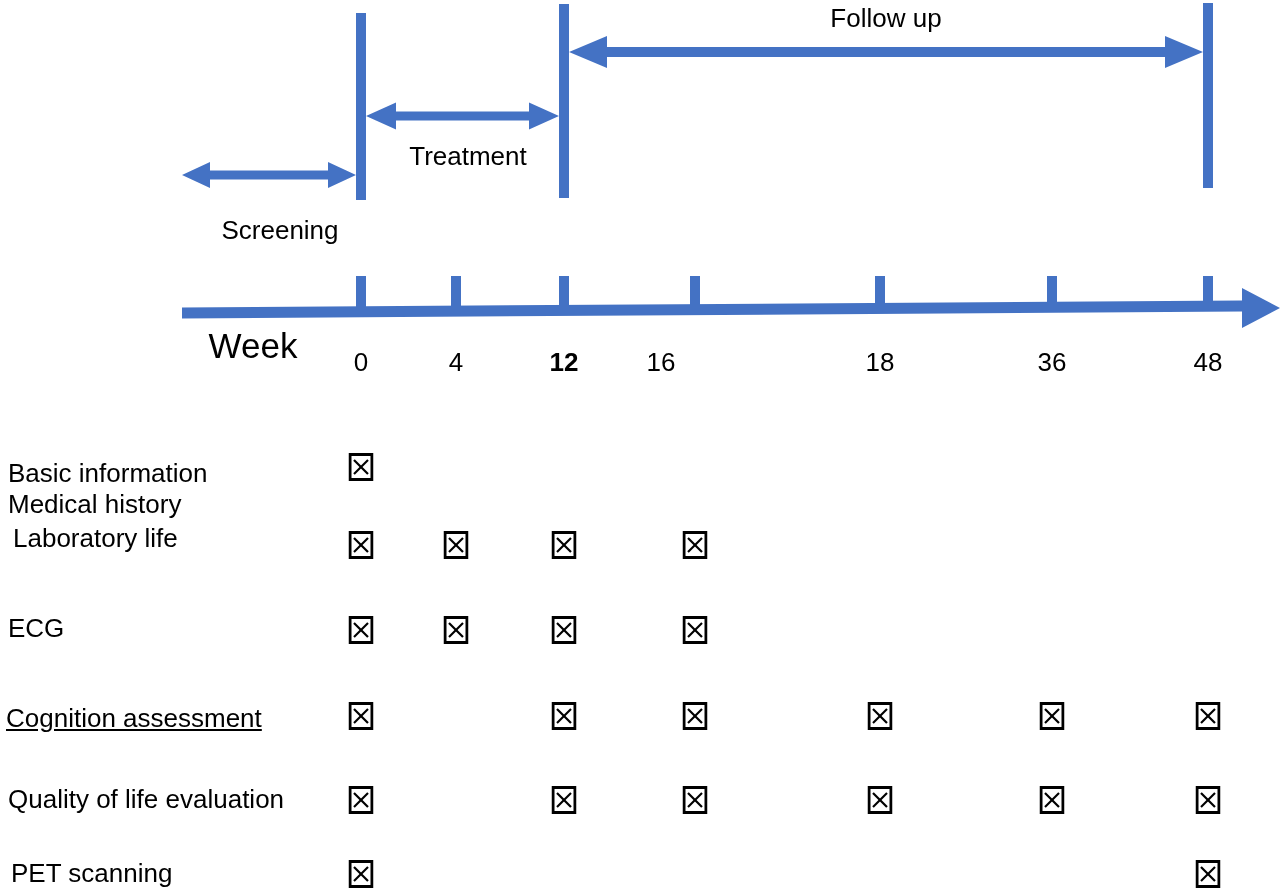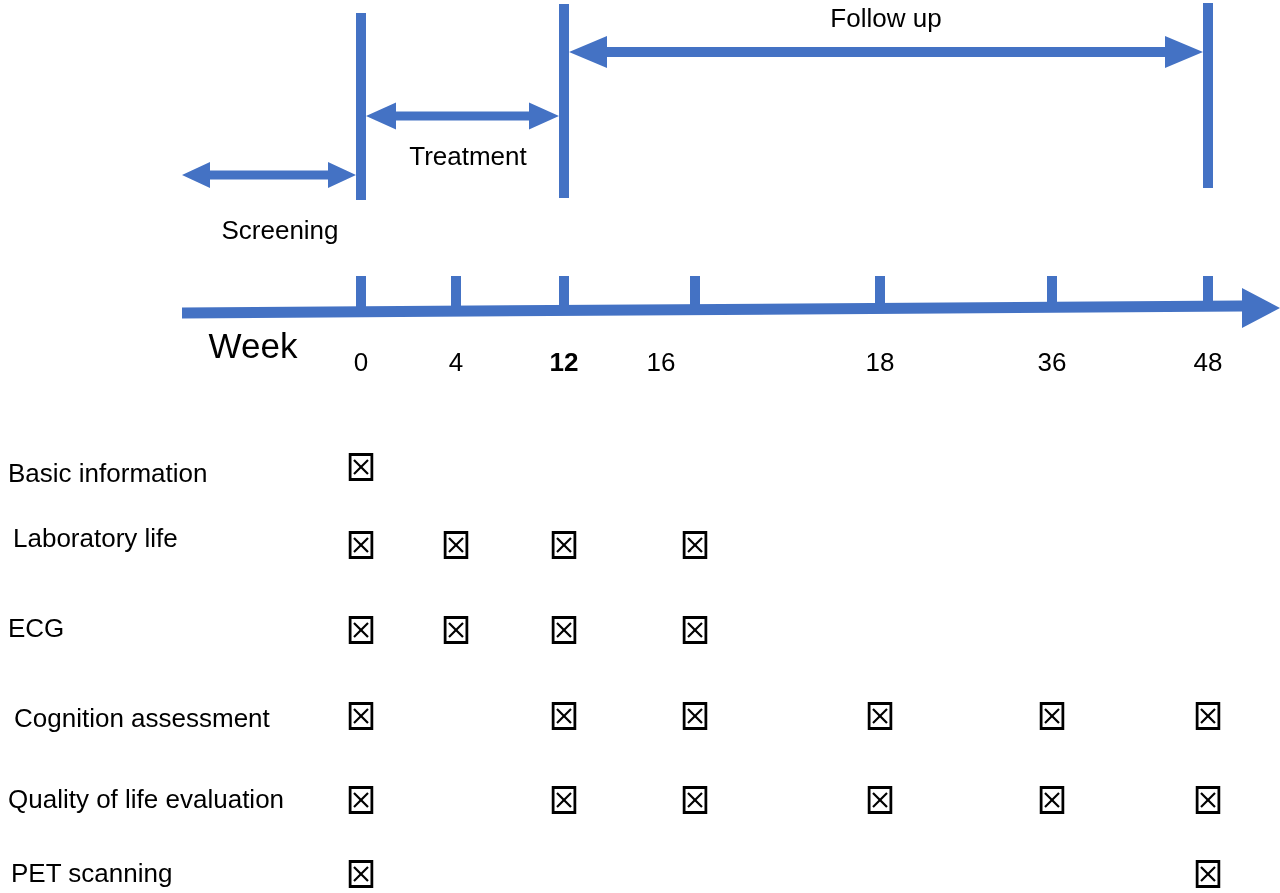--- a/index.html
+++ b/index.html
@@ -66,20 +66,21 @@
       <div class="week-label" style="left: 564px; font-weight: bold;">12</div>
       <div class="week-label" style="left: 661px;">16</div>
       <div class="week-label" style="left: 880px;">18</div>
       <div class="week-label" style="left: 1052px; text-align: right;">36</div>
       <div class="week-label" style="left: 1208px;">48</div>
     </div>
 
   <div id="schedule-rows">
       <div class="row-label" style="left: 8px; top: 418px; margin-top: 40px;">
         <div>Basic information</div>
+        <div>Medical history</div>
       </div>
       <span class="checkbox" style="left: 361px; top: 467px;">
         <svg width="25" height="28" viewBox="0 0 25 28">
           <rect x="1.5" y="1.5" width="22" height="25" fill="none" stroke="#000" stroke-width="3"></rect>
           <line x1="5.5" y1="7" x2="19.5" y2="21" stroke="#000" stroke-width="2.2"></line>
           <line x1="19.5" y1="7" x2="5.5" y2="21" stroke="#000" stroke-width="2.2"></line>
         </svg>
       </span>
       <div class="row-label" style="left: 13px; top: 523px;">
         <div>Laboratory life</div>
@@ -136,21 +137,21 @@
           <line x1="19.5" y1="7" x2="5.5" y2="21" stroke="#000" stroke-width="2.2"></line>
         </svg>
       </span>
       <span class="checkbox" style="left: 695px; top: 630px;">
         <svg width="25" height="28" viewBox="0 0 25 28">
           <rect x="1.5" y="1.5" width="22" height="25" fill="none" stroke="#000" stroke-width="3"></rect>
           <line x1="5.5" y1="7" x2="19.5" y2="21" stroke="#000" stroke-width="2.2"></line>
           <line x1="19.5" y1="7" x2="5.5" y2="21" stroke="#000" stroke-width="2.2"></line>
         </svg>
       </span>
-      <div class="row-label" style="left: 14px; top: 703px;">
+      <div class="row-label" style="left: 6px; top: 703px; text-decoration: underline;">
         <div>Cognition assessment</div>
       </div>
       <span class="checkbox" style="left: 361px; top: 716px;">
         <svg width="25" height="28" viewBox="0 0 25 28">
           <rect x="1.5" y="1.5" width="22" height="25" fill="none" stroke="#000" stroke-width="3"></rect>
           <line x1="5.5" y1="7" x2="19.5" y2="21" stroke="#000" stroke-width="2.2"></line>
           <line x1="19.5" y1="7" x2="5.5" y2="21" stroke="#000" stroke-width="2.2"></line>
         </svg>
       </span>
       <span class="checkbox" style="left: 564px; top: 716px;">

